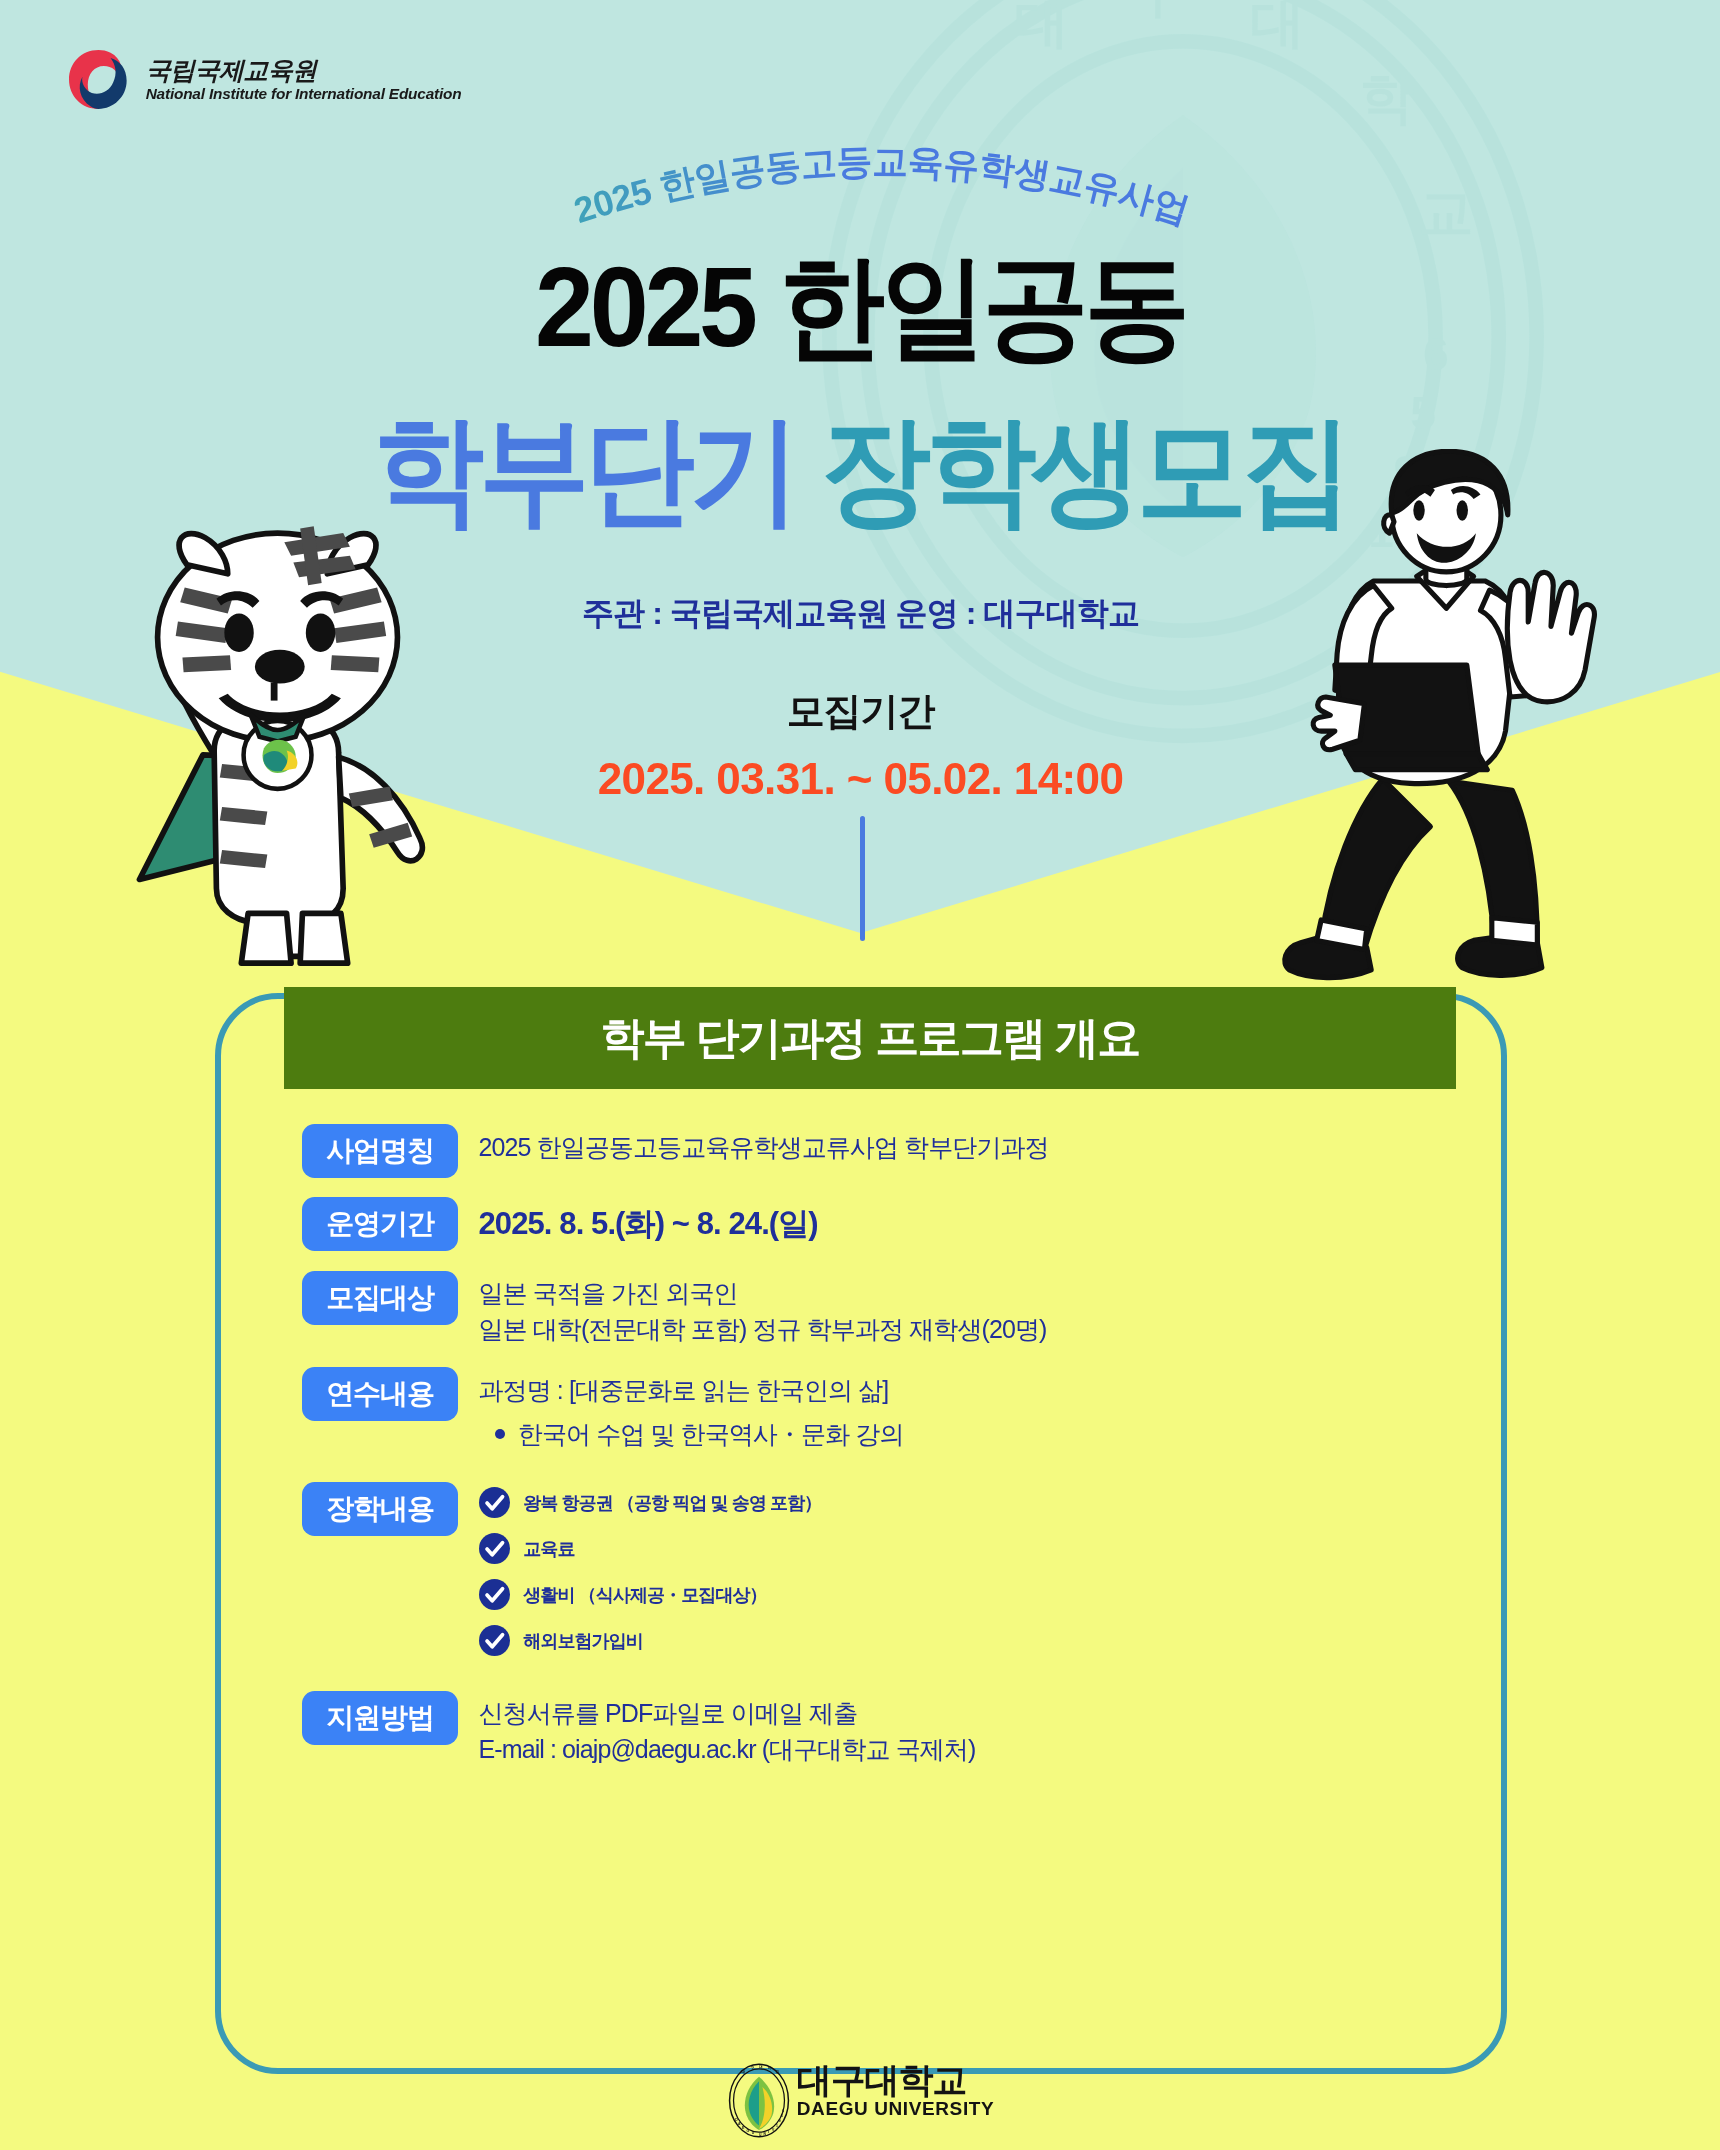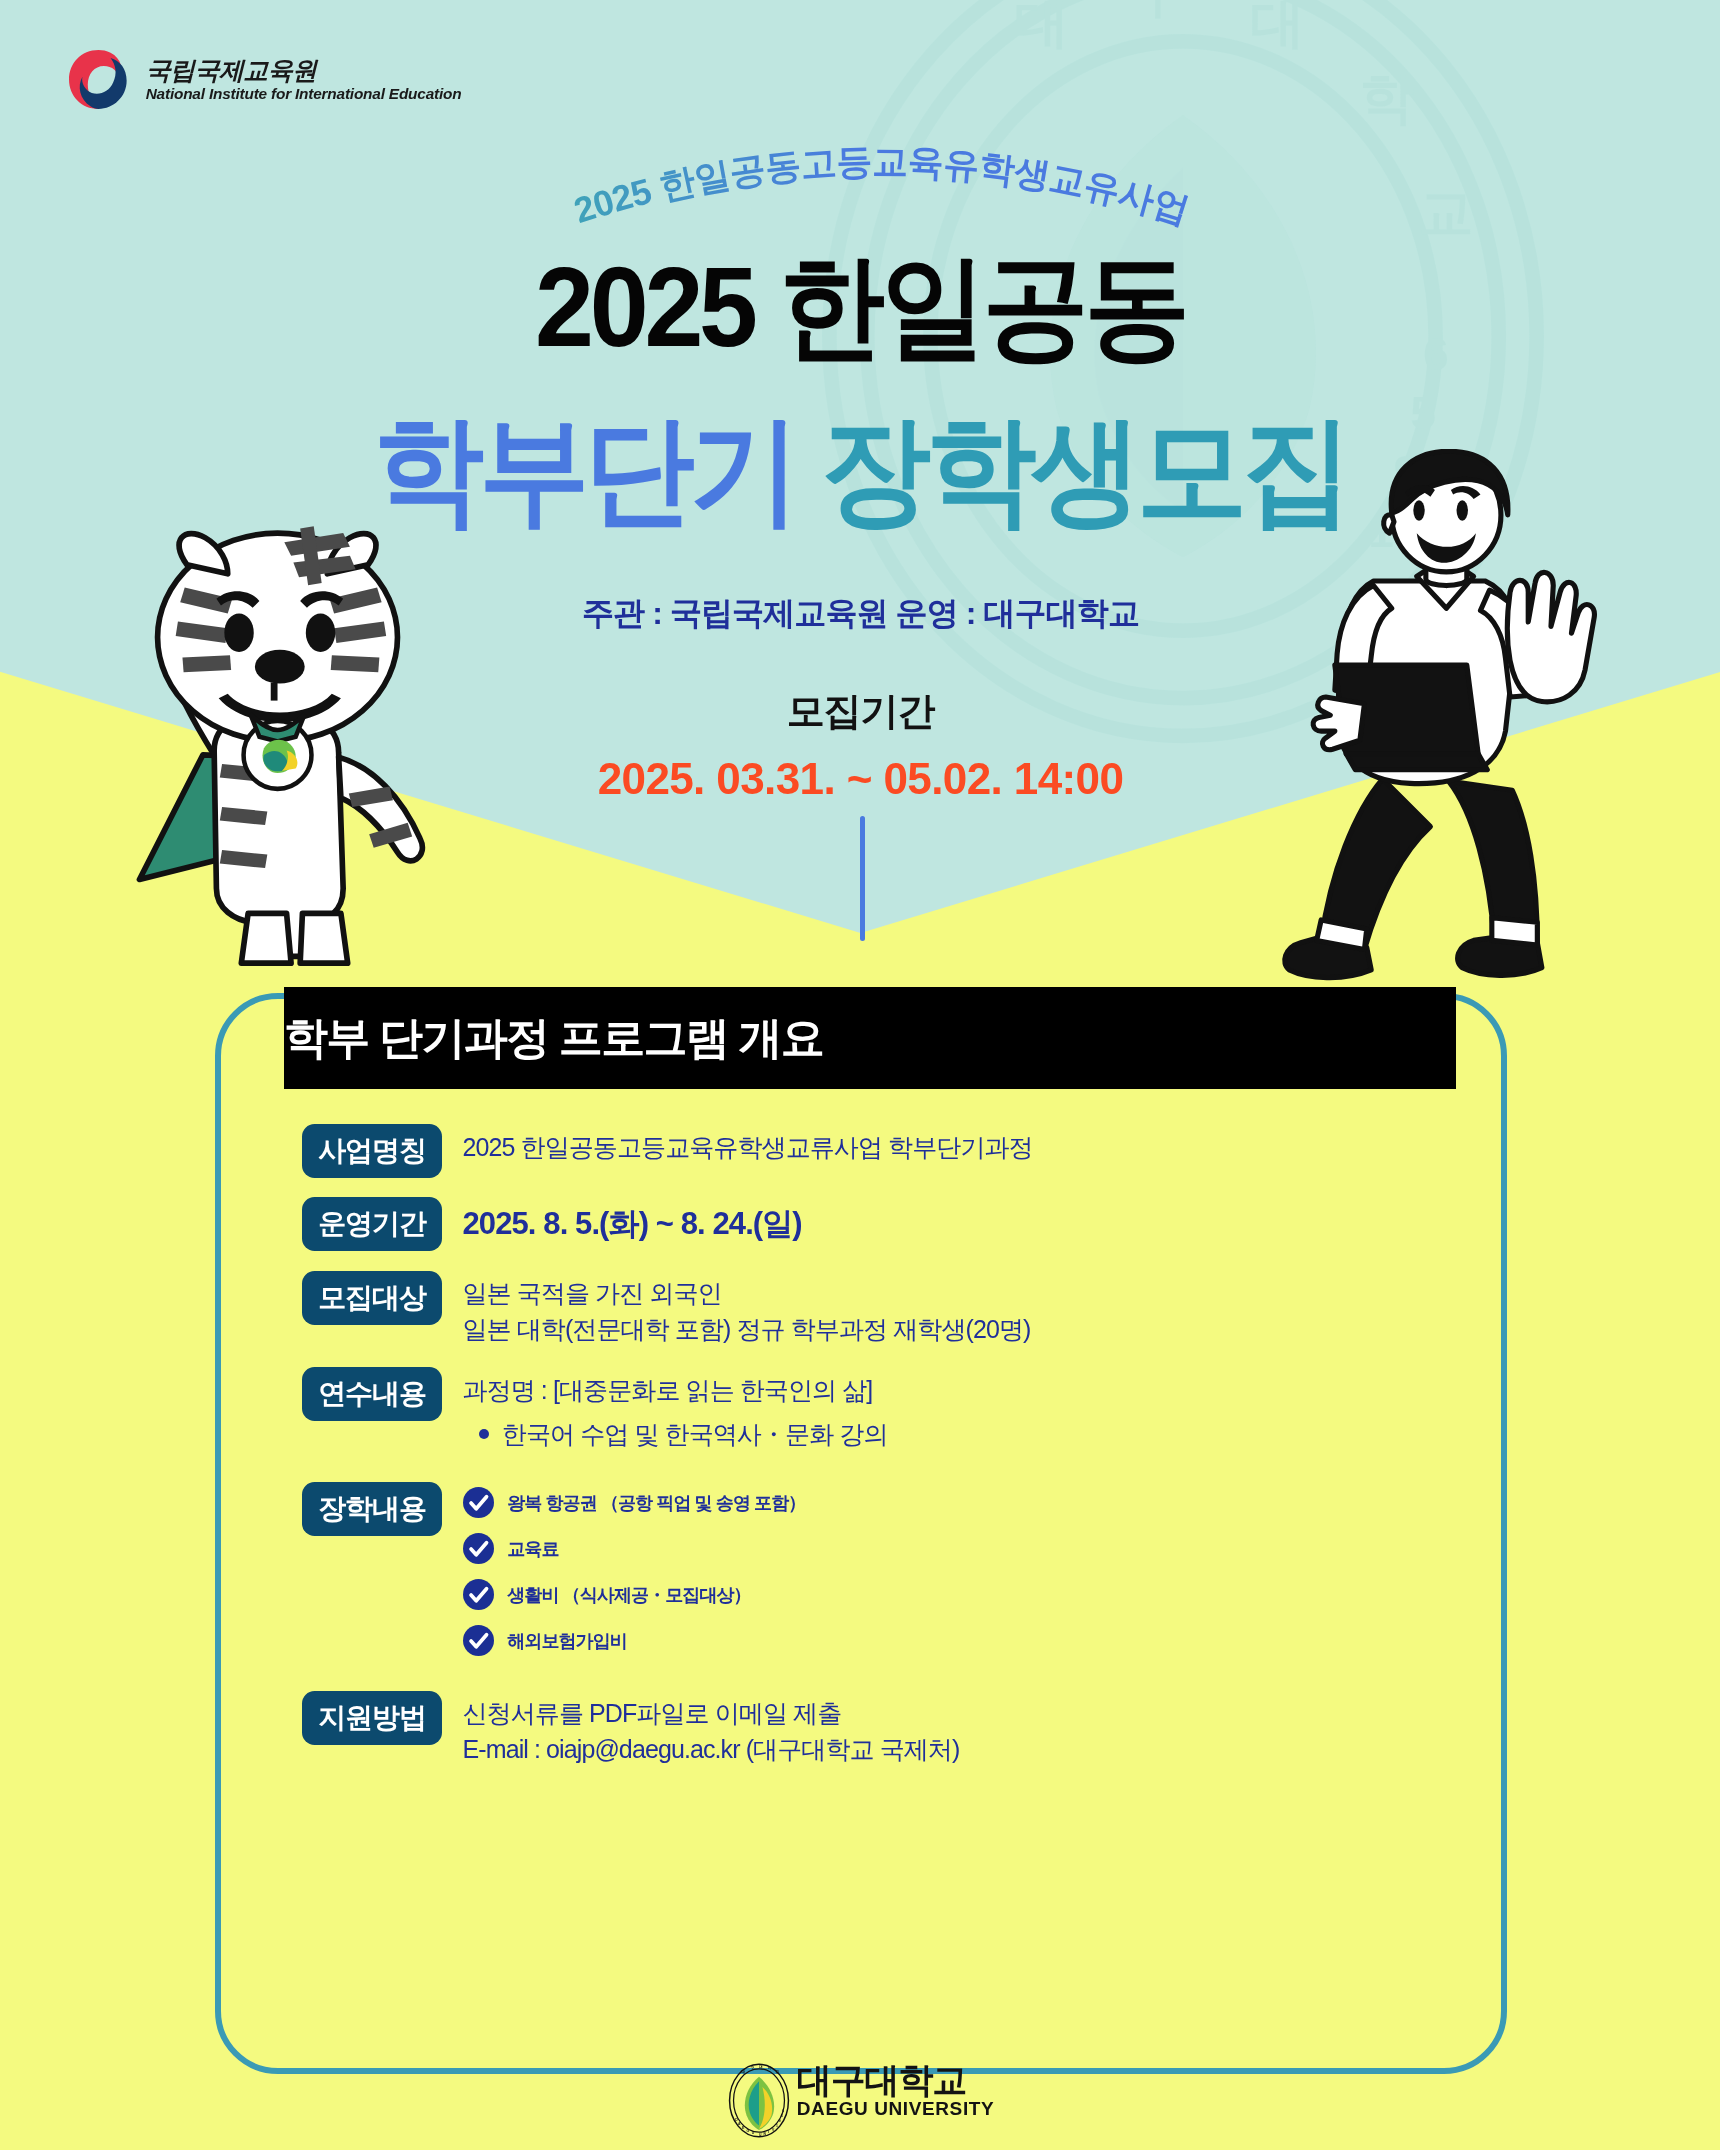--- a/index.html
+++ b/index.html
@@ -86,34 +86,34 @@
   .card {
     position:absolute; left:215px; top:993px;
     width:1292px; height:1081px;
     border:6.3px solid #3a9ab5;
     border-radius:63px;
     background:transparent;
   }
   .card-header {
     position:absolute; left:284px; top:987px;
     width:1172px; height:102px;
-    background:#000000;
-    display:flex; align-items:center; justify-content:flex-start;
+    background:#4d7c0f;
+    display:flex; align-items:center; justify-content:center;
     z-index:4;
   }
   .card-header span {
     color:#ffffff; font-size:44px; font-weight:900; letter-spacing:-1.7px;
   }
 
   
   .rows { position:absolute; left:302px; top:1124px; width:1144px; z-index:3; }
   .row { display:flex; align-items:flex-start; margin-bottom:19.3px; }
   .pill {
-    flex:none; width:140px; height:54px;
-    background:#0c4a6e; border-radius:12.5px;
+    flex:none; width:156px; height:54px;
+    background:#3b82f6; border-radius:12.5px;
     display:flex; align-items:center; justify-content:center;
     margin-right:20.5px;
   }
   .pill span {
     color:#fff; font-size:28px; font-weight:900; letter-spacing:-1.1px;
   }
   .rowbody { padding-top:4.6px; flex:1; }
   .line { color:#1f2f9a; font-size:27px; font-weight:400; letter-spacing:-0.9px; line-height:1.45; }
   .line.big { font-size:31px; font-weight:800; }
   .line.sm  { font-size:25px; }

